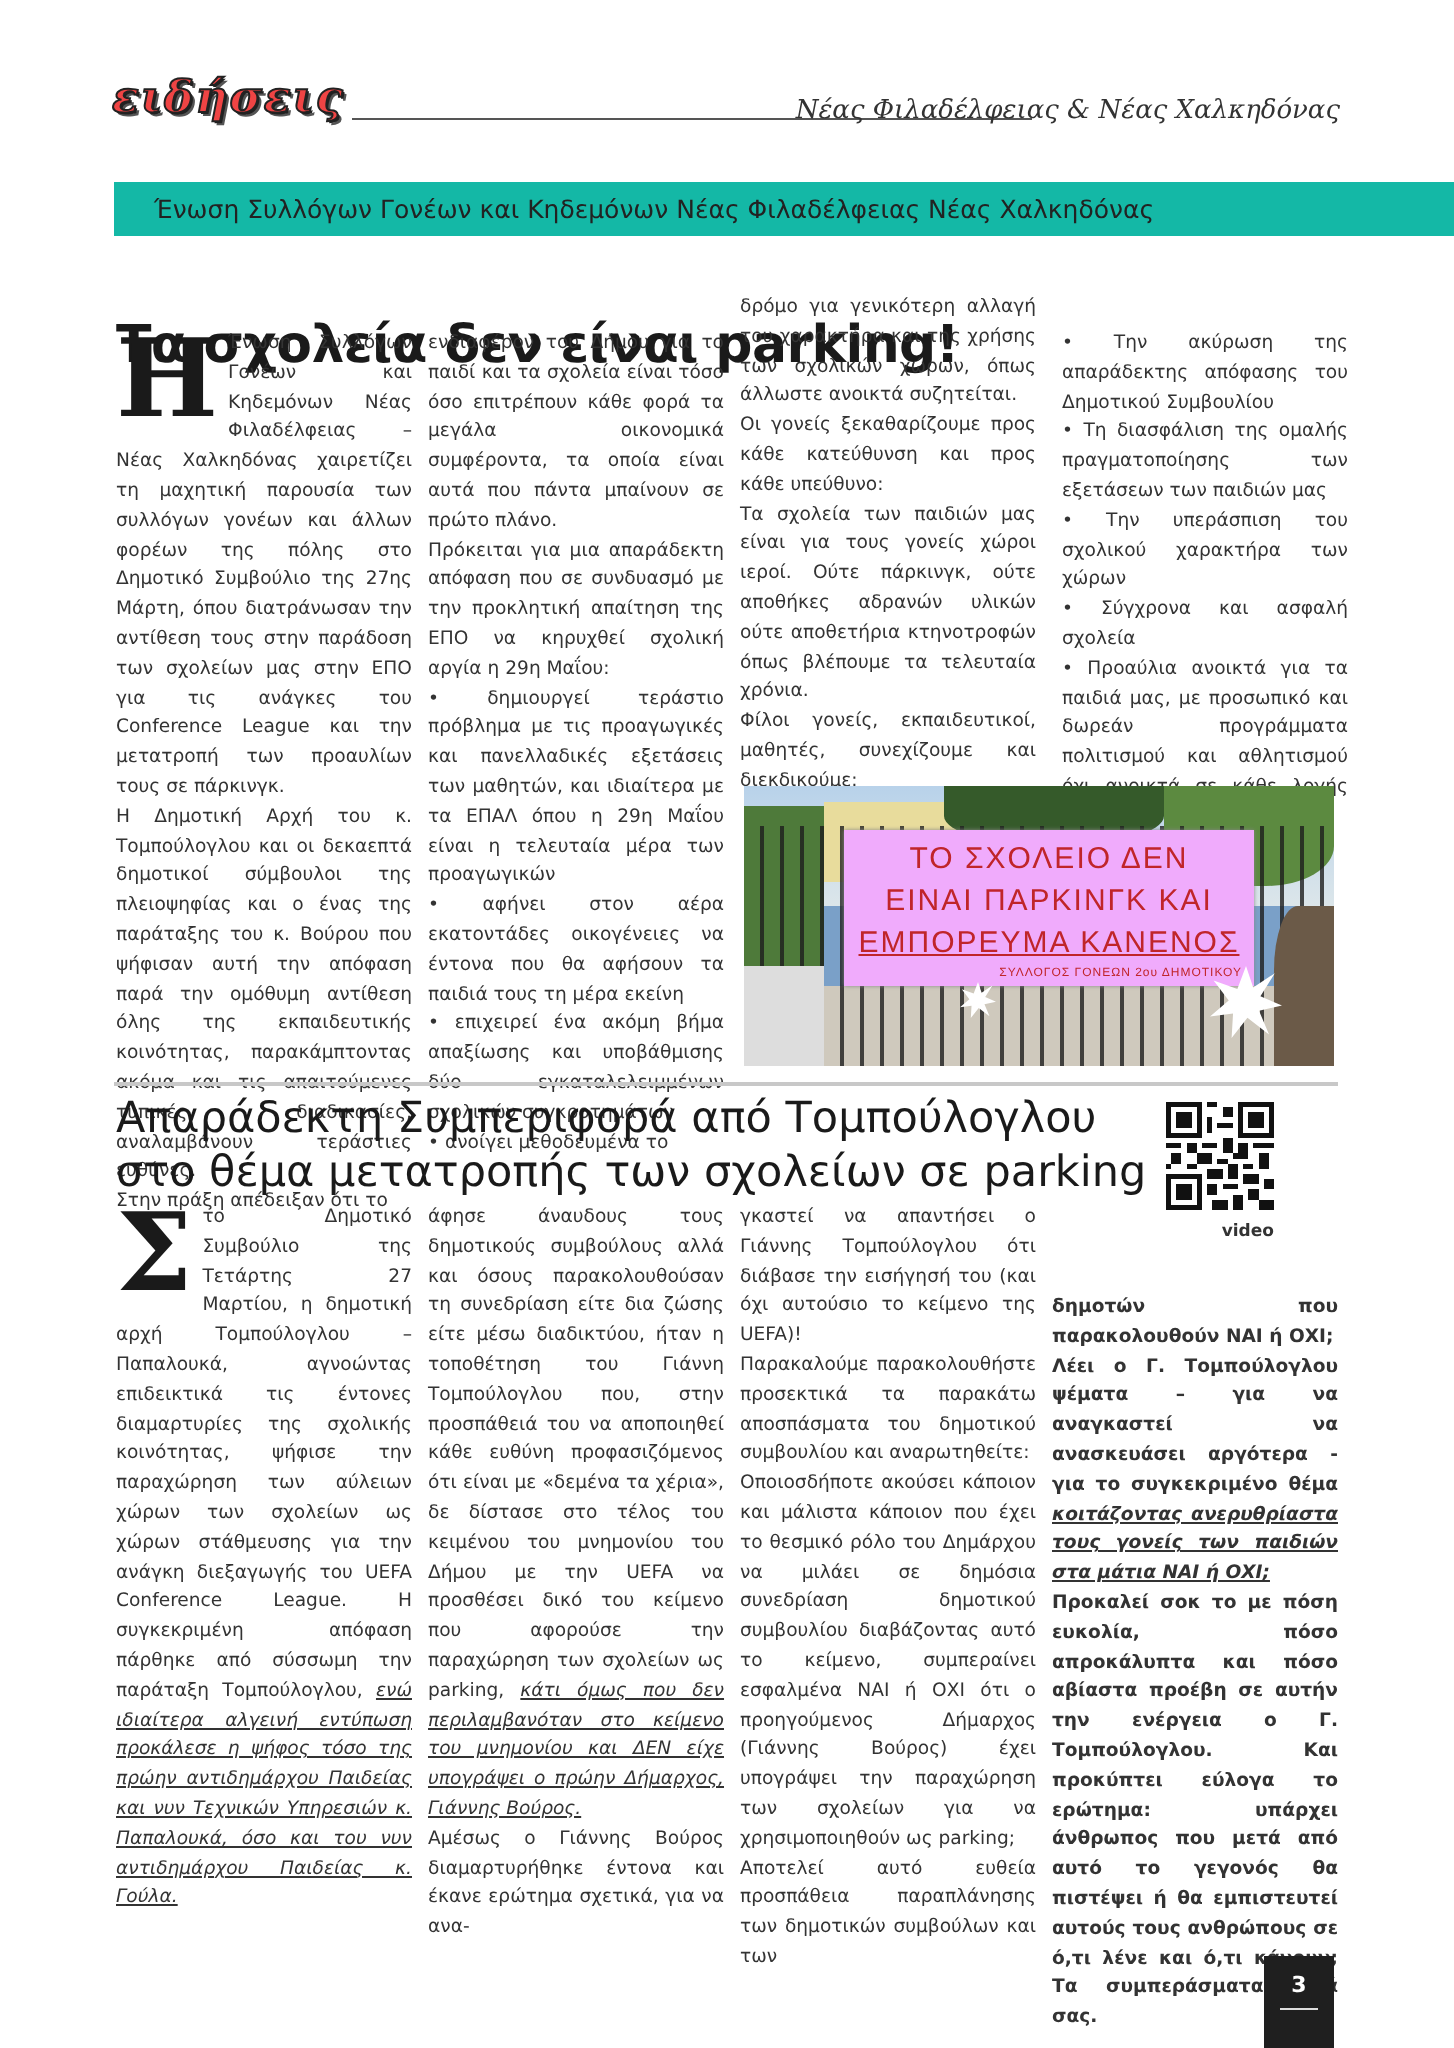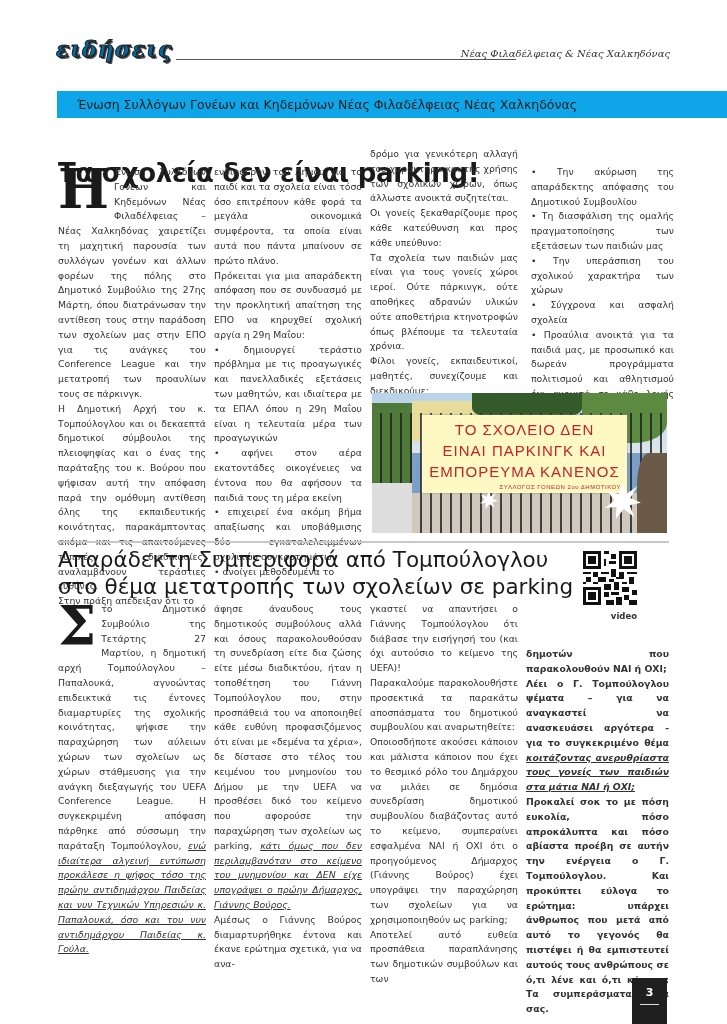--- a/index.html
+++ b/index.html
@@ -1,38 +1,38 @@
 <!DOCTYPE html>
 <html><head>
 <meta charset="utf-8">
 <style>
   html, body { margin:0; padding:0; background:#fff; }
   body { width:727px; height:1024px; position:relative; overflow:hidden; font-family:"DejaVu Sans", sans-serif; color:#222; }
   .masthead { position:absolute; left:56px; top:36px; width:614px; height:26px; }
-  .logo { position:absolute; left:0; top:0; font-family:"DejaVu Serif", serif; font-style:italic; font-weight:bold; font-size:22px; color:#0369a1; -webkit-text-stroke:1px #222; text-shadow:1px 1px 0 #222, 2px 2px 0 #555; letter-spacing:1px; line-height:26px; }
+  .logo { position:absolute; left:0; top:0; font-family:"DejaVu Serif", serif; font-style:italic; font-weight:bold; font-size:22px; color:#ef4444; -webkit-text-stroke:1px #222; text-shadow:1px 1px 0 #222, 2px 2px 0 #555; letter-spacing:1px; line-height:26px; }
   .mast-line { position:absolute; left:120px; top:23px; width:340px; height:1px; background:#555; }
-  .mast-right { position:absolute; right:0; top:12px; font-family:"DejaVu Serif", serif; font-style:italic; font-size:10px; color:#333; }
-  .banner { position:absolute; left:57px; top:91px; width:670px; height:27px; background:#0ea5e9; }
+  .mast-right { position:absolute; right:0; top:12px; font-family:"DejaVu Serif", serif; font-style:italic; font-size:13px; color:#333; }
+  .banner { position:absolute; left:57px; top:91px; width:670px; height:27px; background:#14b8a6; }
   .banner span { position:absolute; left:20px; top:6px; font-size:12.5px; color:#222; white-space:nowrap; }
   .title1 { position:absolute; left:58px; top:122px; font-size:26px; font-weight:bold; color:#1a1a1a; letter-spacing:-0.3px; white-space:nowrap;margin-top:36px; }
   .col { position:absolute; font-size:9.3px; line-height:14.8px; text-align:justify; color:#333; }
   .col p { margin:0; }
   .dropcap { float:left; font-family:"DejaVu Serif", serif; font-weight:bold; font-size:54px; line-height:44px; margin:2px 5px 0 0; color:#1a1a1a; }
   .u { text-decoration:underline; font-style:italic; }
   .photo { position:absolute; left:372px; top:393px; width:295px; height:140px; overflow:hidden; background:#7aa0c8; }
   .photo .sky { position:absolute; left:0; top:0; width:100%; height:60px; background:linear-gradient(#b8d2ea,#dce6ea); }
   .photo .bldg { position:absolute; left:40px; top:8px; width:80px; height:40px; background:#e8dc9c; }
   .photo .tree1 { position:absolute; left:100px; top:0; width:110px; height:30px; background:#355a2a; border-radius:0 0 50% 50%; }
   .photo .tree2 { position:absolute; left:210px; top:0; width:85px; height:50px; background:#5c8a40; border-radius:0 0 40% 40%; }
   .photo .treeL { position:absolute; left:0; top:10px; width:40px; height:120px; background:#4e7a3a; }
   .photo .ground { position:absolute; left:0; top:100px; width:100%; height:40px; background:#cfc9bd; }
   .photo .fence { position:absolute; left:0; top:20px; width:100%; height:120px; background:repeating-linear-gradient(90deg, transparent 0 8px, #1d1d1d 8px 10px); opacity:.8; }
   .photo .pillar { position:absolute; left:0; top:90px; width:40px; height:50px; background:#ddd; }
   .photo .bush { position:absolute; right:0; top:60px; width:30px; height:80px; background:#6b5a48; border-radius:40% 0 0 0; }
-  .banner-cloth { position:absolute; left:50px; top:22px; width:205px; height:78px; background:#fef9c3; box-shadow:0 0 2px #888; }
+  .banner-cloth { position:absolute; left:50px; top:22px; width:205px; height:78px; background:#f0abfc; box-shadow:0 0 2px #888; }
   .banner-cloth .bt { position:absolute; left:0; width:100%; text-align:center; font-family:"Liberation Sans", sans-serif; color:#c0252a; font-size:15px; line-height:17px; letter-spacing:1px; }
   .banner-cloth .bs { position:absolute; right:6px; bottom:3px; font-family:"Liberation Sans", sans-serif; color:#c0252a; font-size:6px; letter-spacing:.5px; }
   .star { position:absolute; width:36px; height:36px; background:#fff; clip-path:polygon(50% 0,60% 30%,90% 10%,70% 42%,100% 55%,68% 62%,82% 95%,52% 72%,30% 100%,32% 66%,0 70%,26% 48%,5% 20%,38% 32%); }
   .rule { position:absolute; left:57px; top:541px; width:612px; height:2px; background:#c8c8c8; }
   .title2 { position:absolute; left:58px; top:546px; font-size:21.5px; line-height:27px; color:#1a1a1a; white-space:nowrap; }
   .qr { position:absolute; left:583px; top:551px; width:54px; height:54px; }
   .qr-label { position:absolute; left:583px; top:611px; width:54px; text-align:right; font-size:8.5px; font-weight:bold; color:#333; }
   .pagenum { position:absolute; left:632px; top:978px; width:35px; height:46px; background:#1f1f1f; }
   .pagenum span { position:absolute; left:0; top:8px; width:100%; text-align:center; color:#fff; font-size:11px; font-weight:bold; }
   .pagenum i { position:absolute; left:8px; top:26px; width:19px; height:1px; background:#ddd; }
@@ -87,21 +87,21 @@
   <div class="tree1"></div>
   <div class="tree2"></div>
   <div class="treeL"></div>
   <div class="ground"></div>
   <div class="fence"></div>
   <div class="pillar"></div>
   <div class="bush"></div>
   <div class="banner-cloth">
     <div class="bt" style="top:6px;">ΤΟ ΣΧΟΛΕΙΟ ΔΕΝ</div>
     <div class="bt" style="top:27px;">ΕΙΝΑΙ ΠΑΡΚΙΝΓΚ ΚΑΙ</div>
-    <div class="bt" style="top:48px;">ΕΜΠΟΡΕΥΜΑ ΚΑΝΕΝΟΣ</div>
+    <div class="bt" style="top:48px;text-decoration:underline;">ΕΜΠΟΡΕΥΜΑ ΚΑΝΕΝΟΣ</div>
     <div class="bs">ΣΥΛΛΟΓΟΣ ΓΟΝΕΩΝ 2ου ΔΗΜΟΤΙΚΟΥ</div>
   </div>
   <div class="star" style="left:108px; top:98px; width:18px; height:18px;"></div>
   <div class="star" style="left:233px; top:90px;"></div>
 </div>
 
 <div class="rule"></div>
 
 <div class="title2">
   <div>Απαράδεκτη Συμπεριφορά από Τομπούλογλου</div>

